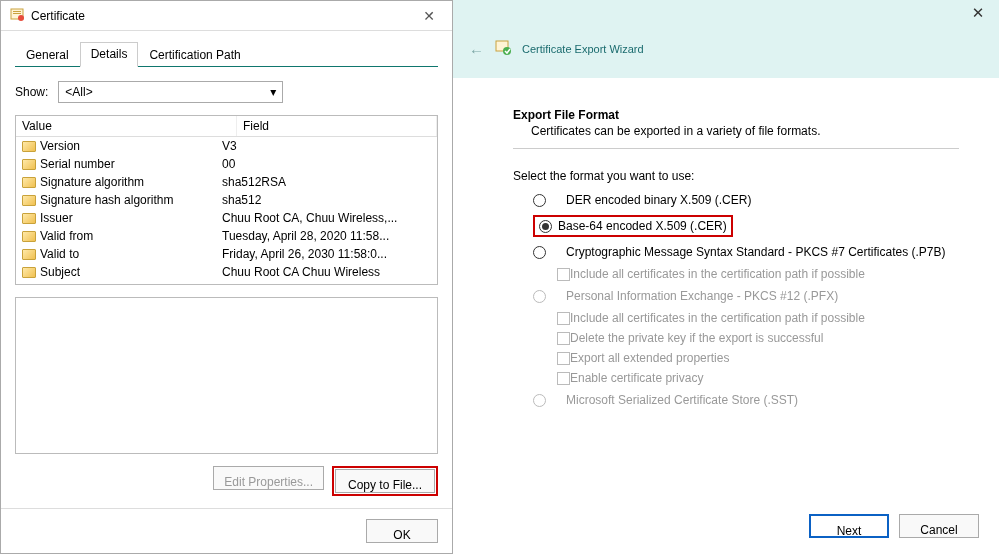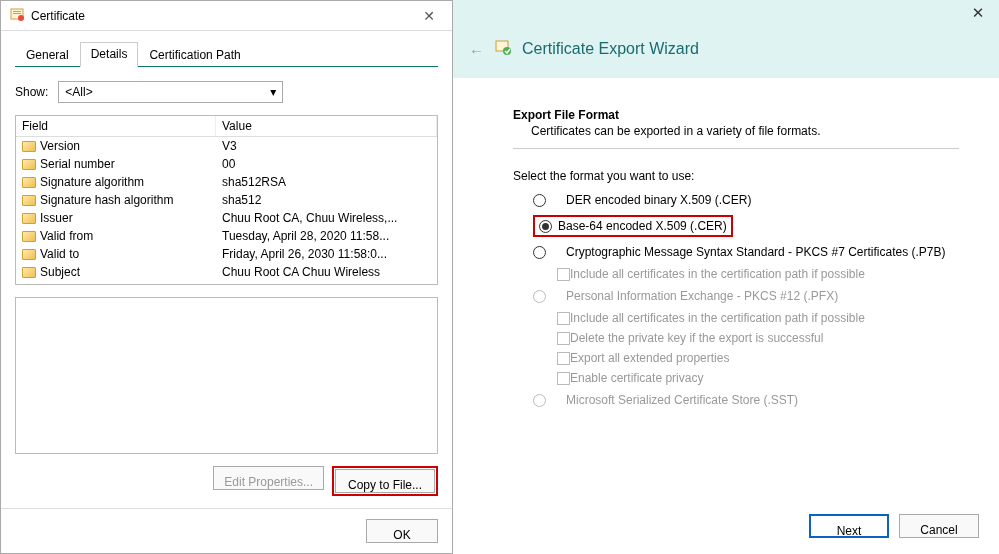--- a/index.html
+++ b/index.html
@@ -217,21 +217,21 @@
     .back-arrow {
       color: #7da7a6;
       font-size: 15px;
       cursor: pointer;
     }
     .wiz-icon {
       display: inline-block;
     }
     .wizard-title {
       color: #1a6b6e;
-      font-size: 16px;
+      font-size: 11px;
     }
     .wizard-body {
       flex: 1;
       padding: 30px 40px 10px 60px;
     }
     .section-title {
       font-weight: bold;
       margin-bottom: 2px;
     }
     .section-sub {
@@ -352,22 +352,22 @@
     <div class="show-row">
       <span>Show:</span>
       <div class="show-select">
         <span>&lt;All&gt;</span>
         <span>▾</span>
       </div>
     </div>
 
     <div class="table-wrap">
       <div class="table-head">
+        <div class="th col-value">Value</div>
         <div class="th col-field">Field</div>
-        <div class="th col-value">Value</div>
       </div>
       <div class="table-body">
         <div class="row">
             <div class="td col-field">
               <span class="cert-icon"></span>
               <span>Version</span>
             </div>
             <div class="td col-value">V3</div>
           </div>
         <div class="row">

